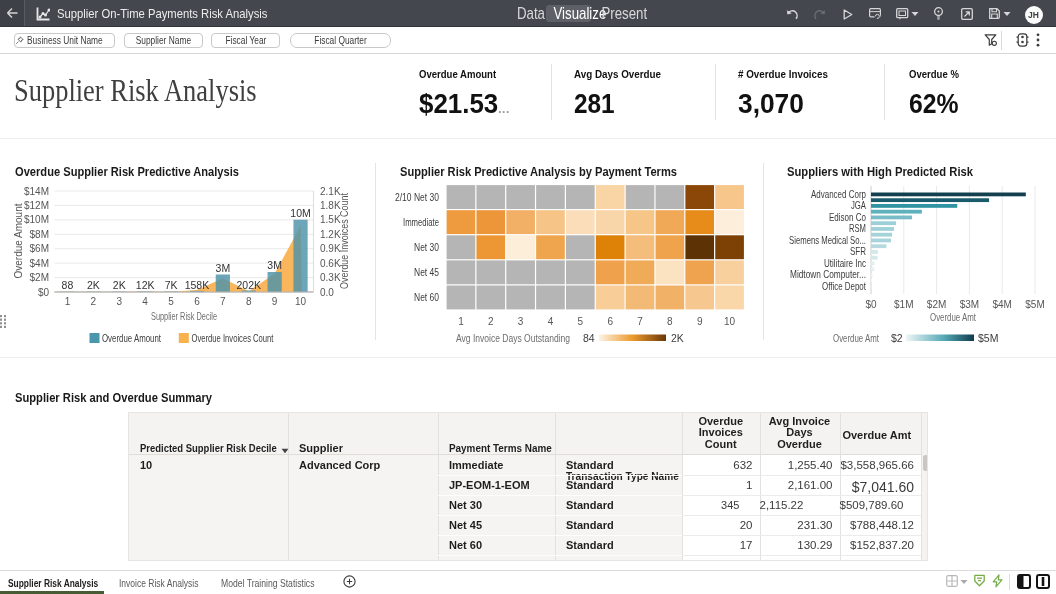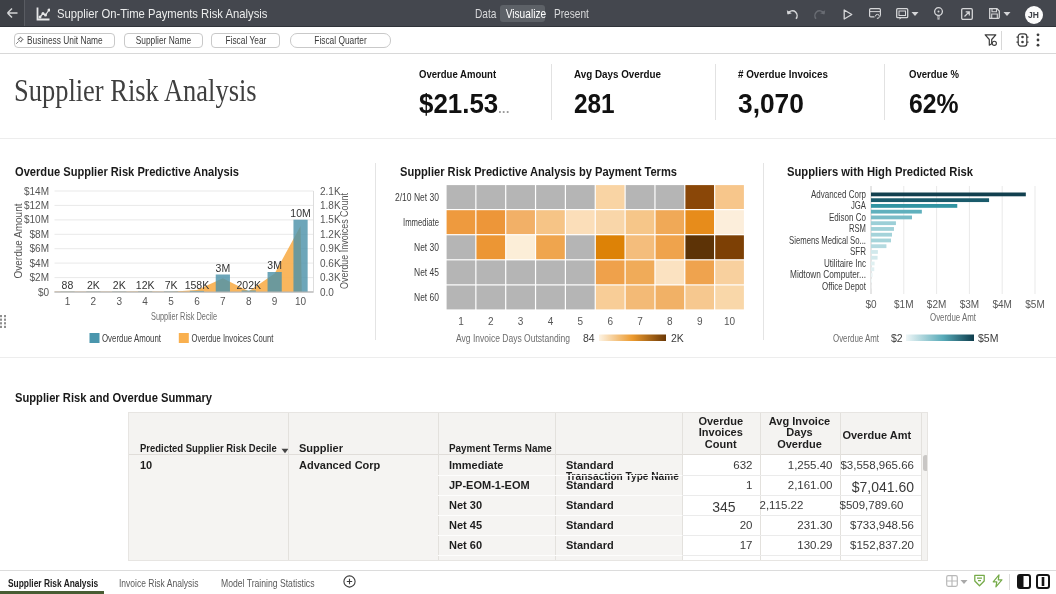--- a/index.html
+++ b/index.html
@@ -6,21 +6,21 @@
   html,body { width:1056px; height:594px; overflow:hidden; background:#fff;
     font-family:"Liberation Sans", sans-serif; }
   .abs { position:absolute; }
   .sx { display:inline-block; transform-origin:0 50%; white-space:nowrap; }
   #topbar { position:absolute; left:0; top:0; width:1056px; height:27px;
     background:#44474e; border-bottom:1px solid #303339; }
   #backbtn { position:absolute; left:0; top:0; width:25px; height:26px;
     background:#3d4046; border-right:1px solid #595c62; }
   #tb-title { position:absolute; left:57px; top:6px; color:#eceded; font-size:13px; font-weight:400; }
   .tbtab { position:absolute; top:5px; height:17px; line-height:17px; color:#d8d9db;
-    font-size:13px; text-align:right; border-radius:3px; }
+    font-size:17px; text-align:right; border-radius:3px;margin-left:46px; }
   #filterbar { position:absolute; left:0; top:27px; width:1056px; height:27px;
     background:#fff; border-bottom:1px solid #d8d8d8; }
   .chip { position:absolute; top:33px; height:15px; border:1px solid #c9c9c9;
     border-radius:4px; background:#fff; color:#3a3a3a; font-size:11px;
     line-height:13px; text-align:center; white-space:nowrap; overflow:hidden; }
   #bigtitle { position:absolute; left:14px; top:72.5px; font-family:"Liberation Serif",serif;
     font-size:31.5px; color:#3f3f3f; font-weight:400; }
   .kpilabel { position:absolute; top:68px; font-size:11.5px; font-weight:700; color:#111; }
   .kpival { position:absolute; top:88px; font-size:28px; font-weight:700; color:#111; }
   .kpidiv { position:absolute; width:1px; top:64px; height:56px; background:#e2e2e2; }
@@ -373,30 +373,30 @@
 <div style="position:absolute;left:553px;top:81.5px;width:239px;height:1px;background:#ebebeb;"></div>
 <div style="position:absolute;left:320px;top:65.5px;font-weight:bold;">JP-EOM-1-EOM</div>
 <div style="position:absolute;left:437px;top:65.5px;font-weight:bold;">Standard</div>
 <div style="position:absolute;left:553px;top:65.5px;width:70.5px;text-align:right;color:#3a3a3a;font-size:11.5px;">1</div>
 <div style="position:absolute;left:630.5px;top:65.5px;width:73.0px;text-align:right;color:#3a3a3a;font-size:11.5px;">2,161.00</div>
 <div style="position:absolute;left:710.5px;top:65.5px;width:74.5px;text-align:right;color:#3a3a3a;font-size:14px;">$7,041.60</div>
 <div style="position:absolute;left:309px;top:101.5px;width:244px;height:1px;background:#fdfdfc;"></div>
 <div style="position:absolute;left:553px;top:101.5px;width:239px;height:1px;background:#ebebeb;"></div>
 <div style="position:absolute;left:320px;top:85.5px;font-weight:bold;">Net 30</div>
 <div style="position:absolute;left:437px;top:85.5px;font-weight:bold;">Standard</div>
-<div style="position:absolute;left:536px;top:85.5px;width:70.5px;text-align:right;color:#3a3a3a;font-size:14px;">345</div>
+<div style="position:absolute;left:566px;top:85.5px;width:70.5px;text-align:center;color:#3a3a3a;font-size:11px;">345</div>
 <div style="position:absolute;left:630.5px;top:85.5px;width:73.0px;color:#3a3a3a;font-size:11.5px;">2,115.22</div>
 <div style="position:absolute;left:710.5px;top:85.5px;width:74.5px;text-align:left;color:#3a3a3a;font-size:11.5px;">$509,789.60</div>
 <div style="position:absolute;left:309px;top:121.5px;width:244px;height:1px;background:#fdfdfc;"></div>
 <div style="position:absolute;left:553px;top:121.5px;width:239px;height:1px;background:#ebebeb;"></div>
 <div style="position:absolute;left:320px;top:105.5px;font-weight:bold;">Net 45</div>
 <div style="position:absolute;left:437px;top:105.5px;font-weight:bold;">Standard</div>
 <div style="position:absolute;left:553px;top:105.5px;width:70.5px;text-align:right;color:#3a3a3a;font-size:11.5px;">20</div>
 <div style="position:absolute;left:630.5px;top:105.5px;width:73.0px;text-align:right;color:#3a3a3a;font-size:11.5px;">231.30</div>
-<div style="position:absolute;left:710.5px;top:105.5px;width:74.5px;text-align:right;color:#3a3a3a;font-size:11.5px;">$733,948.56</div>
+<div style="position:absolute;left:710.5px;top:105.5px;width:74.5px;text-align:right;color:#3a3a3a;font-size:11.5px;">$788,448.12</div>
 <div style="position:absolute;left:309px;top:141.5px;width:244px;height:1px;background:#fdfdfc;"></div>
 <div style="position:absolute;left:553px;top:141.5px;width:239px;height:1px;background:#ebebeb;"></div>
 <div style="position:absolute;left:320px;top:125.5px;font-weight:bold;">Net 60</div>
 <div style="position:absolute;left:437px;top:125.5px;font-weight:bold;">Standard</div>
 <div style="position:absolute;left:553px;top:125.5px;width:70.5px;text-align:right;color:#3a3a3a;font-size:11.5px;">17</div>
 <div style="position:absolute;left:630.5px;top:125.5px;width:73.0px;text-align:right;color:#3a3a3a;font-size:11.5px;">130.29</div>
 <div style="position:absolute;left:710.5px;top:125.5px;width:74.5px;text-align:right;color:#3a3a3a;font-size:11.5px;">$152,837.20</div>
 <div style="position:absolute;left:792px;top:0;width:8px;height:149px;background:#f4f3f1;border-left:1px solid #e3e1dd;"></div>
 <div style="position:absolute;left:793.5px;top:42px;width:5px;height:16px;border-radius:3px;background:#c9c7c5;"></div>
 </div>

